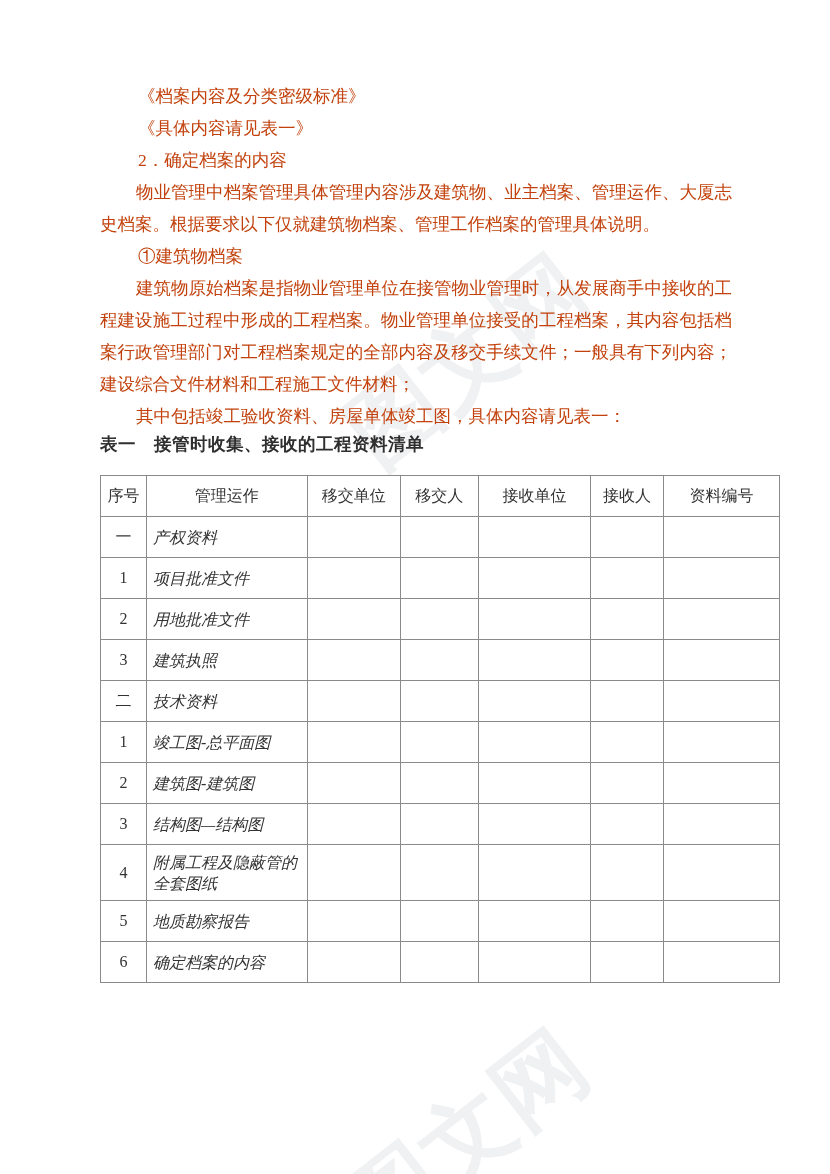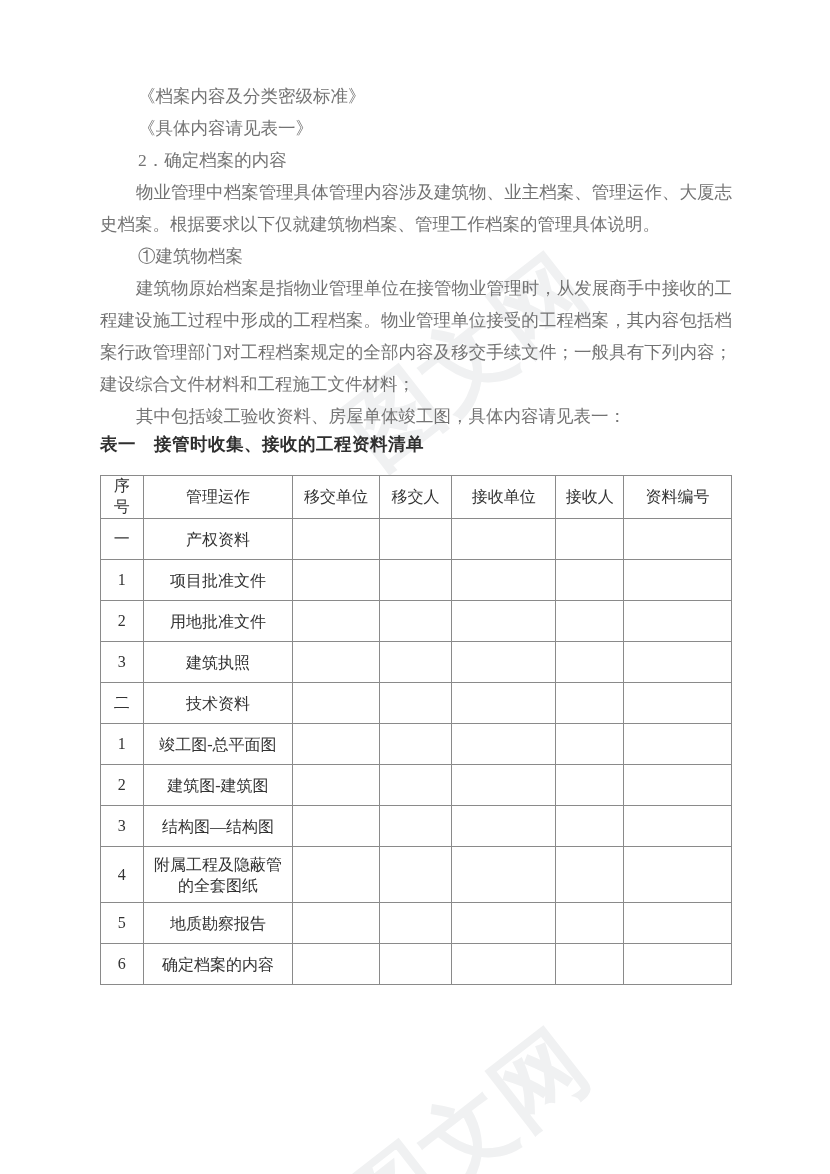--- a/index.html
+++ b/index.html
@@ -46,21 +46,21 @@
     position: absolute;
     left: 100px;
     top: 80px;
     width: 632px;
   }
 
   p.line {
     margin: 0 0 0 0;
     font-size: 17.5px;
     line-height: 32px;
-    color: #737373;
+    color: #c2410c;
     text-align: justify;
     text-justify: inter-ideograph;
   }
   .gap-18 { margin-bottom: 18px; }
   .gap-22 { margin-bottom: 22px; }
   .ind1 { text-indent: 36px; }
   .ind-sm { padding-left: 38px; }
 
   .table-title {
     margin: 0;
@@ -68,36 +68,36 @@
     text-align: left;
     font-size: 17.5px;
     font-weight: 700;
     color: #2f2f2f;
     letter-spacing: 0.5px;
   }
   .ttl-gap { display: inline-block; width: 18px; }
 
   table.doc-table {
     border-collapse: collapse;
-    width: 632px;
+    width: 680px;
     margin-top: 19px;
     table-layout: fixed;
   }
   table.doc-table td, table.doc-table th {
     border: 1px solid #8a8a8a;
     font-weight: 400;
     font-size: 16px;
     color: #333333;
     padding: 0 6px;
     height: 40px;
     vertical-align: middle;
   }
   table.doc-table th { text-align: center; }
   td.c-num { text-align: center; }
-  td.c-name { text-align: center; padding-left: 8px; line-height: 21px; }
+  td.c-name { text-align: left; padding-left: 8px; line-height: 21px; font-style: italic; }
   tr.tall td { height: 55px; }
 </style>
 </head>
 <body>
 
 <div class="page">
 
   <div class="wm wm-mid">图文网</div>
   <div class="wm wm-bot">图文网</div>
 

